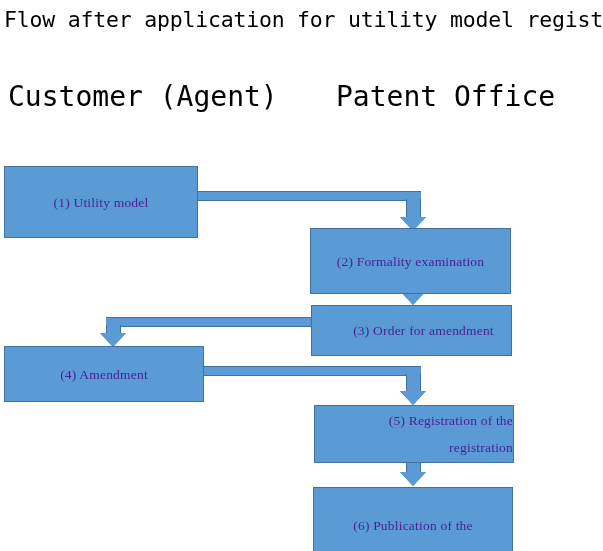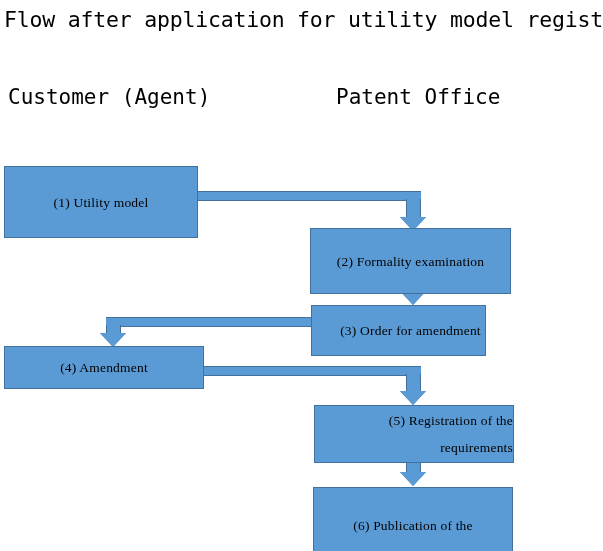--- a/index.html
+++ b/index.html
@@ -25,35 +25,35 @@
     font-family: "DejaVu Sans Mono", "Liberation Mono", monospace;
     font-size: 21.5px;
     line-height: 28px;
     letter-spacing: -0.2px;
     color: #000000;
     white-space: nowrap;
   }
   .lane-label {
     position: absolute;
     font-family: "DejaVu Sans Mono", "Liberation Mono", monospace;
-    font-size: 21px;
+    font-size: 28px;
     line-height: 26px;
     color: #000000;
     white-space: nowrap;
   }
   #lane-customer { left: 8px;  top: 84px; }
   #lane-office   { left: 336px; top: 84px; }
 
   
   .node {
     position: absolute;
     box-sizing: border-box;
     background: #5B9BD5;
     border: 1px solid #41719C;
-    color: #000000;
+    color: #4c1d95;
     font-family: "Liberation Serif", "DejaVu Serif", serif;
     font-size: 13.5px;
     line-height: 27px;
     text-align: center;
     display: flex;
     flex-direction: column;
     align-items: center;
     justify-content: center;
     letter-spacing: 0.2px;
   }
@@ -122,30 +122,30 @@
   <div class="head-down" style="left:400px; top:472px;"></div>
 
   <div class="node" id="node1" style="left:4px; top:166px; width:194px; height:72px;">
     <span>(1) Utility model</span>
   </div>
 
   <div class="node" id="node2" style="left:310px; top:228px; width:201px; height:66px;">
     <span>(2) Formality examination</span>
   </div>
 
-  <div class="node" id="node3" style="left:311px; top:305px; width:175px; height:51px;padding-left:24px;">
+  <div class="node" id="node3" style="left:311px; top:305px; width:201px; height:51px;padding-left:24px;">
     <span>(3) Order for amendment</span>
   </div>
 
-  <div class="node" id="node4" style="left:4px; top:346px; width:200px; height:43px;">
+  <div class="node" id="node4" style="left:4px; top:346px; width:200px; height:56px;">
     <span>(4) Amendment</span>
   </div>
 
   <div class="node" id="node5" style="left:314px; top:405px; width:200px; height:58px;text-align:right;">
     <span>(5) Registration of the</span>
-    <span>requirements</span>
+    <span>registration</span>
   </div>
 
   <div class="node" id="node6" style="left:313px; top:487px; width:200px; height:76px;">
     <span>(6) Publication of the</span>
   </div>
 
 </div>
 
 </body></html>

